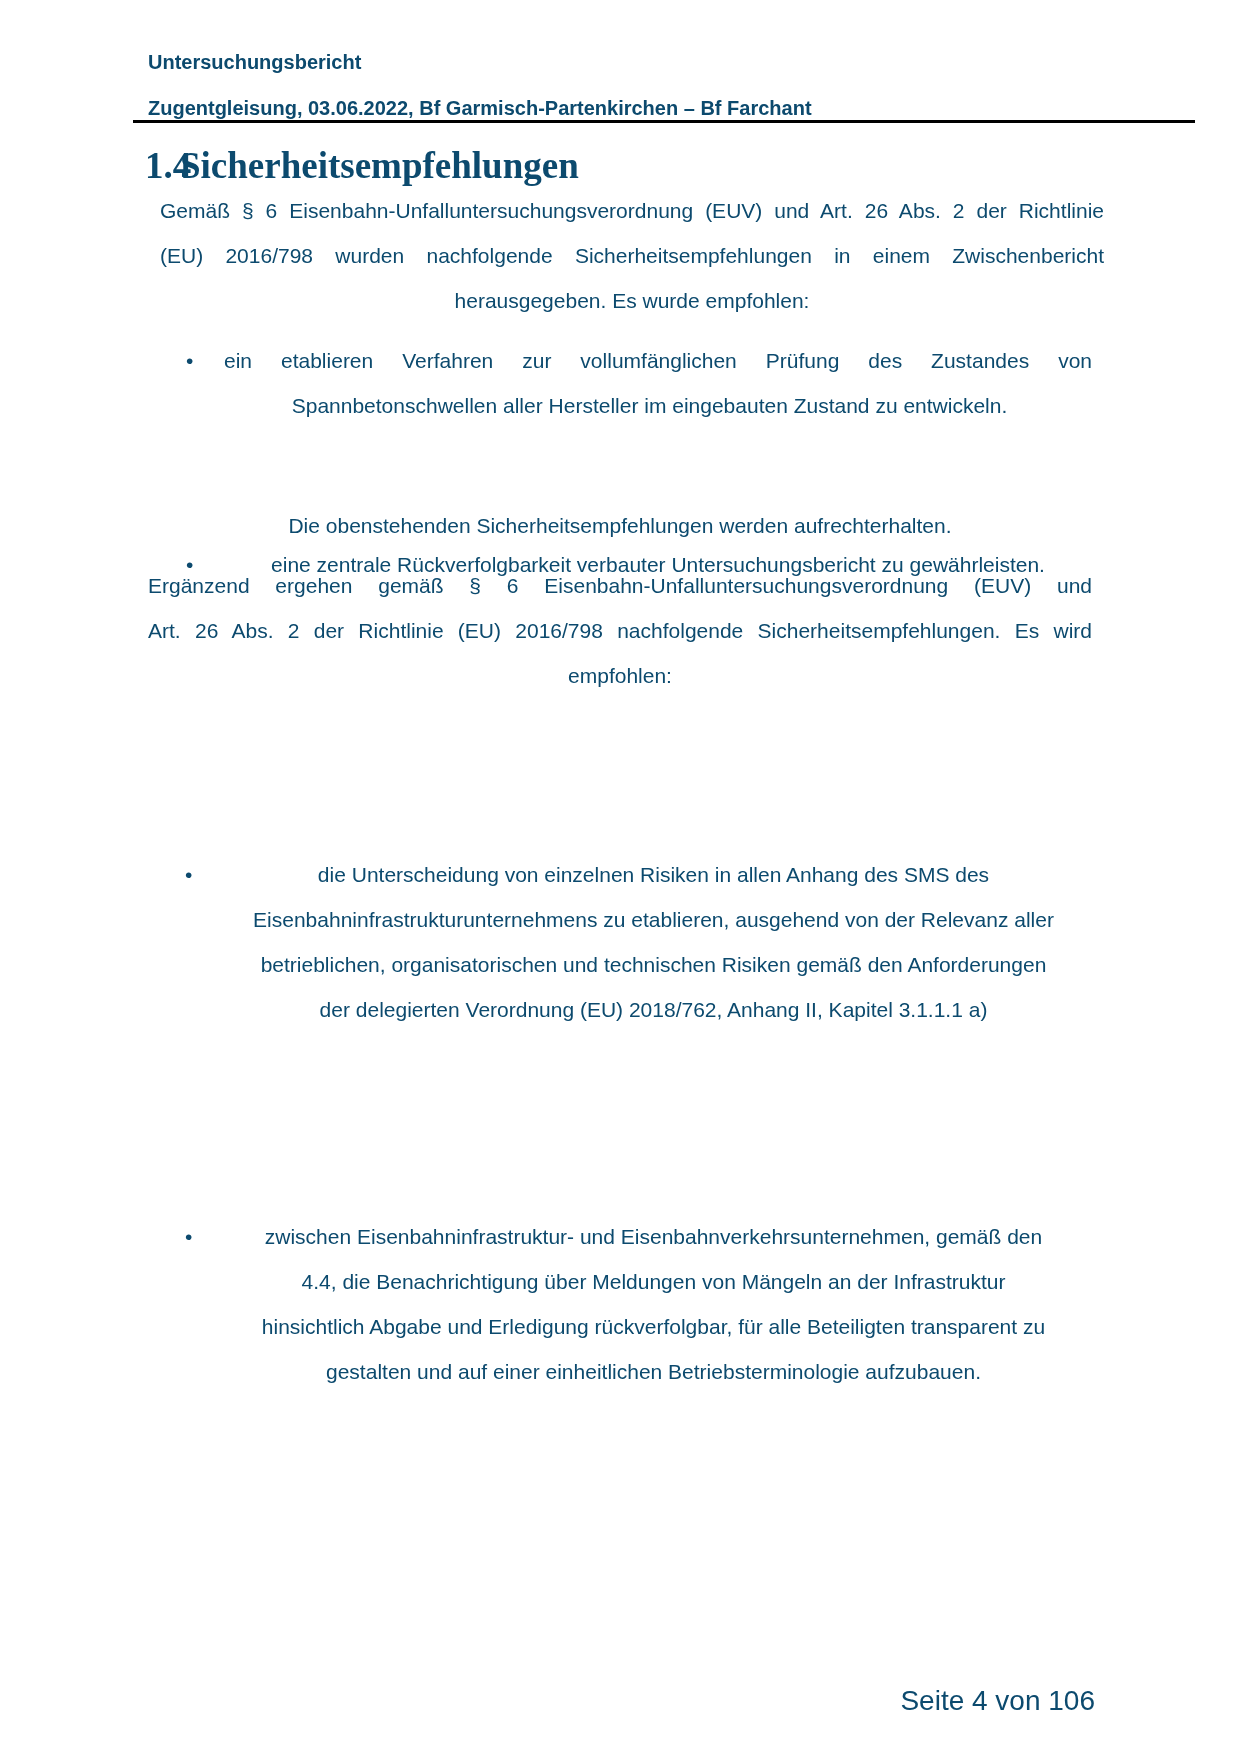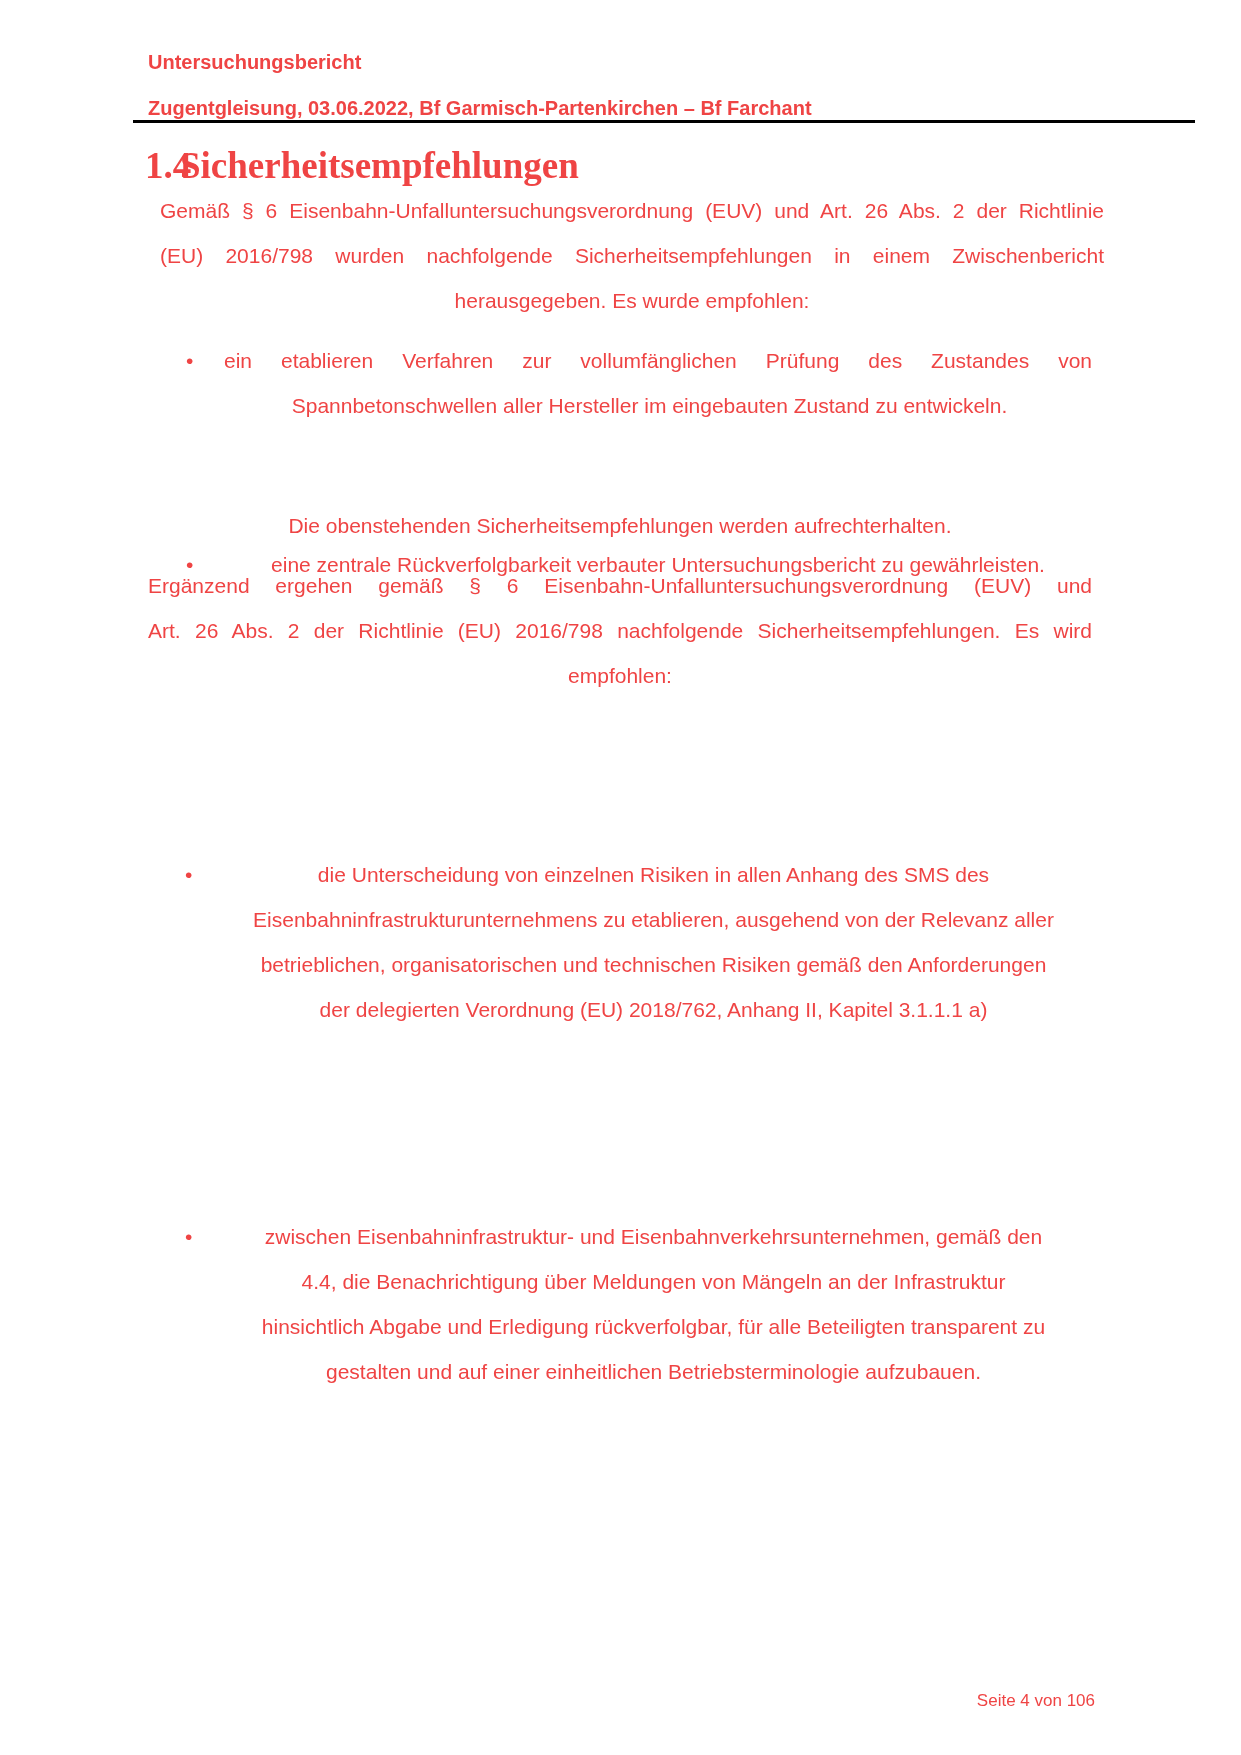--- a/index.html
+++ b/index.html
@@ -1,21 +1,21 @@
 <!DOCTYPE html>
 <html lang="de"><head>
 <meta charset="utf-8">
 <style>
   html,body{margin:0;padding:0;background:#e8e8e8;}
   .page{
     position:relative;
     width:1241px;height:1755px;
     margin:0 auto;
     background:#ffffff;
-    color:#ef4444;
+    color:#0c4a6e;
     font-family:"Liberation Sans",sans-serif;
     overflow:hidden;
   }
   
   .hdr{
     position:absolute;left:148px;width:960px;
     font-size:20px;font-weight:bold;line-height:24px;
     text-align:left;
   }
   .hdr-rule{
@@ -44,21 +44,21 @@
   .bullet{
     position:absolute;top:0;
     font-size:21px;line-height:45px;
   }
   .li1 .bullet{left:-21px;}
   .li2 .bullet{left:-30px;}
   .li-item{position:relative;}
   
   .footer{
     position:absolute;left:148px;top:1689px;width:947px;
-    font-size:17px;line-height:24px;text-align:right;font-weight:normal;
+    font-size:28px;line-height:24px;text-align:right;font-weight:normal;
   }
 </style>
 </head>
 <body>
 
 <div class="page">
 
   <div class="hdr" style="top:50px;">Untersuchungsbericht</div>
   <div class="hdr" style="top:96px;">Zugentgleisung, 03.06.2022, Bf Garmisch-Partenkirchen – Bf Farchant</div>
   <div class="hdr-rule"></div>

